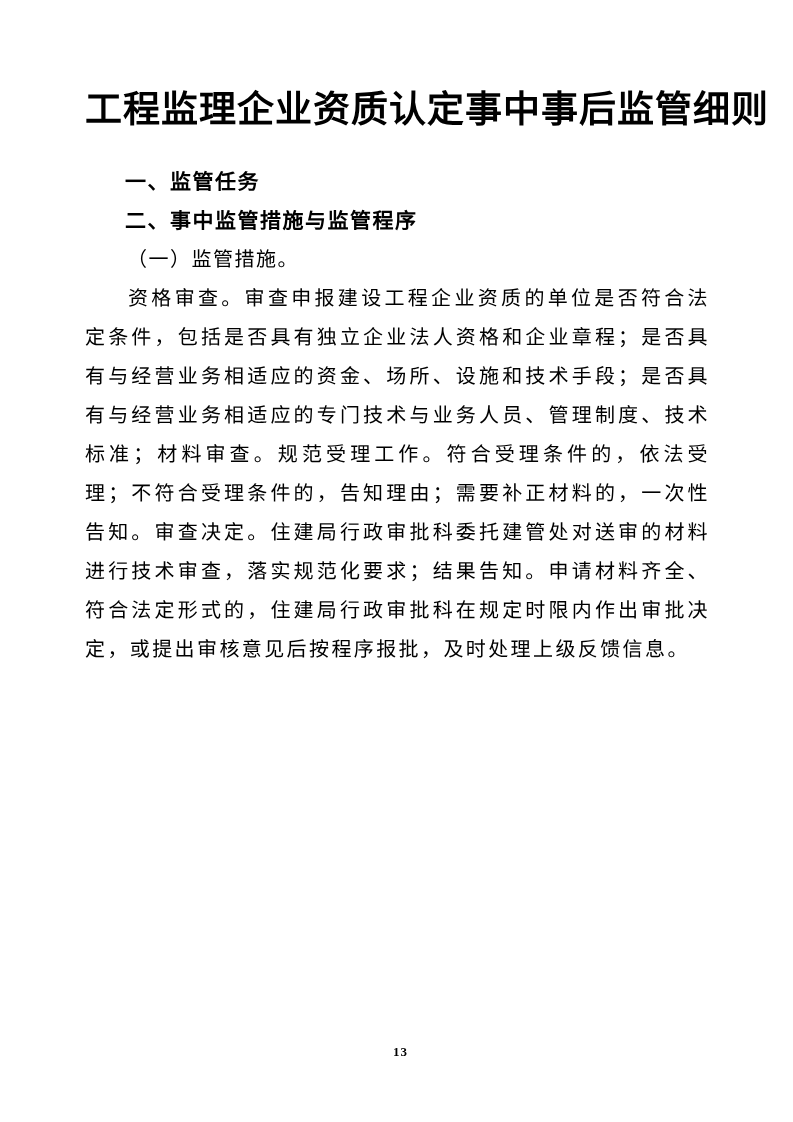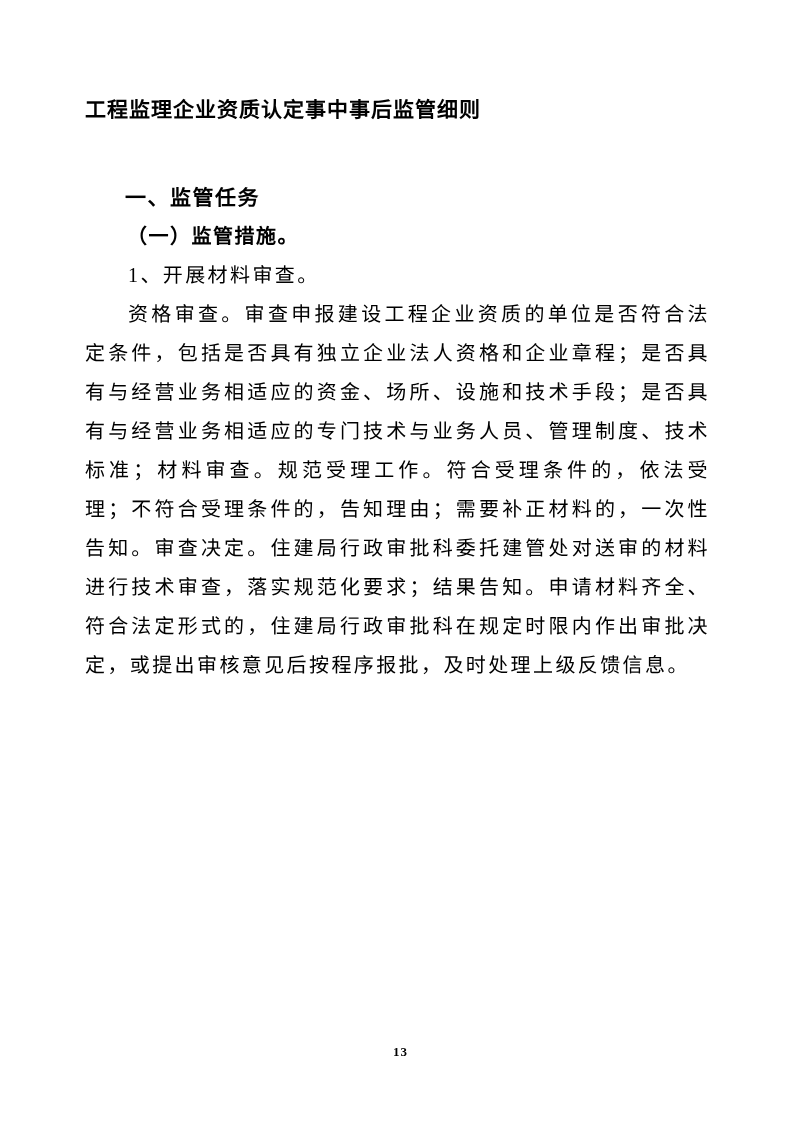--- a/index.html
+++ b/index.html
@@ -15,42 +15,42 @@
     background: #ffffff;
     color: #000000;
     box-sizing: border-box;
     padding: 88px 83px 0 85px;
     overflow: hidden;
     font-family: "Liberation Serif", "DejaVu Serif", serif;
   }
   .doc-title {
     font-family: "Liberation Serif", "DejaVu Serif", serif;
     font-weight: 700;
-    font-size: 21px;
+    font-size: 37px;
     line-height: 44px;
     text-align: left;
     letter-spacing: 1px;
-    margin: 0 0 46px 0;
+    margin: 0 0 30px 0;
     white-space: nowrap;
   }
   .content {
     width: 625px;
   }
   .heading {
     font-family: "Liberation Sans", "DejaVu Sans", sans-serif;
     font-weight: 700;
     font-size: 21px;
     line-height: 39px;
     letter-spacing: 1.5px;
     margin: 0;
     text-indent: 40px;
   }
   .subheading {
     font-family: "Liberation Sans", "DejaVu Sans", sans-serif;
-    font-weight: 700;
+    font-weight: 400;
     font-size: 20px;
     line-height: 39px;
     letter-spacing: 1.5px;
     margin: 0;
     text-indent: 42px;
   }
   .para {
     font-family: "Liberation Serif", "DejaVu Serif", serif;
     font-size: 20px;
     line-height: 39px;
@@ -85,24 +85,24 @@
 
 <div class="page">
 
   <h1 class="doc-title">工程监理企业资质认定事中事后监管细则</h1>
 
   <div class="content">
 
     <h2 class="heading">一、监管任务</h2>
 
 
+    <h2 class="heading">二、事中监管措施与监管程序</h2>
 
     <h3 class="subheading">（一）监管措施。</h3>
 
-    <p class="numbered-line">1、开展材料审查。</p>
 
     <p class="para">资格审查。审查申报建设工程企业资质的单位是否符合法定条件，包括是否具有独立企业法人资格和企业章程；是否具有与经营业务相适应的资金、场所、设施和技术手段；是否具有与经营业务相适应的专门技术与业务人员、管理制度、技术标准；材料审查。规范受理工作。符合受理条件的，依法受理；不符合受理条件的，告知理由；需要补正材料的，一次性告知。审查决定。住建局行政审批科委托建管处对送审的材料进行技术审查，落实规范化要求；结果告知。申请材料齐全、符合法定形式的，住建局行政审批科在规定时限内作出审批决定，或提出审核意见后按程序报批，及时处理上级反馈信息。</p>
 
   </div>
 
   <div class="page-number">13</div>
 
 </div>
 
 </body></html>

